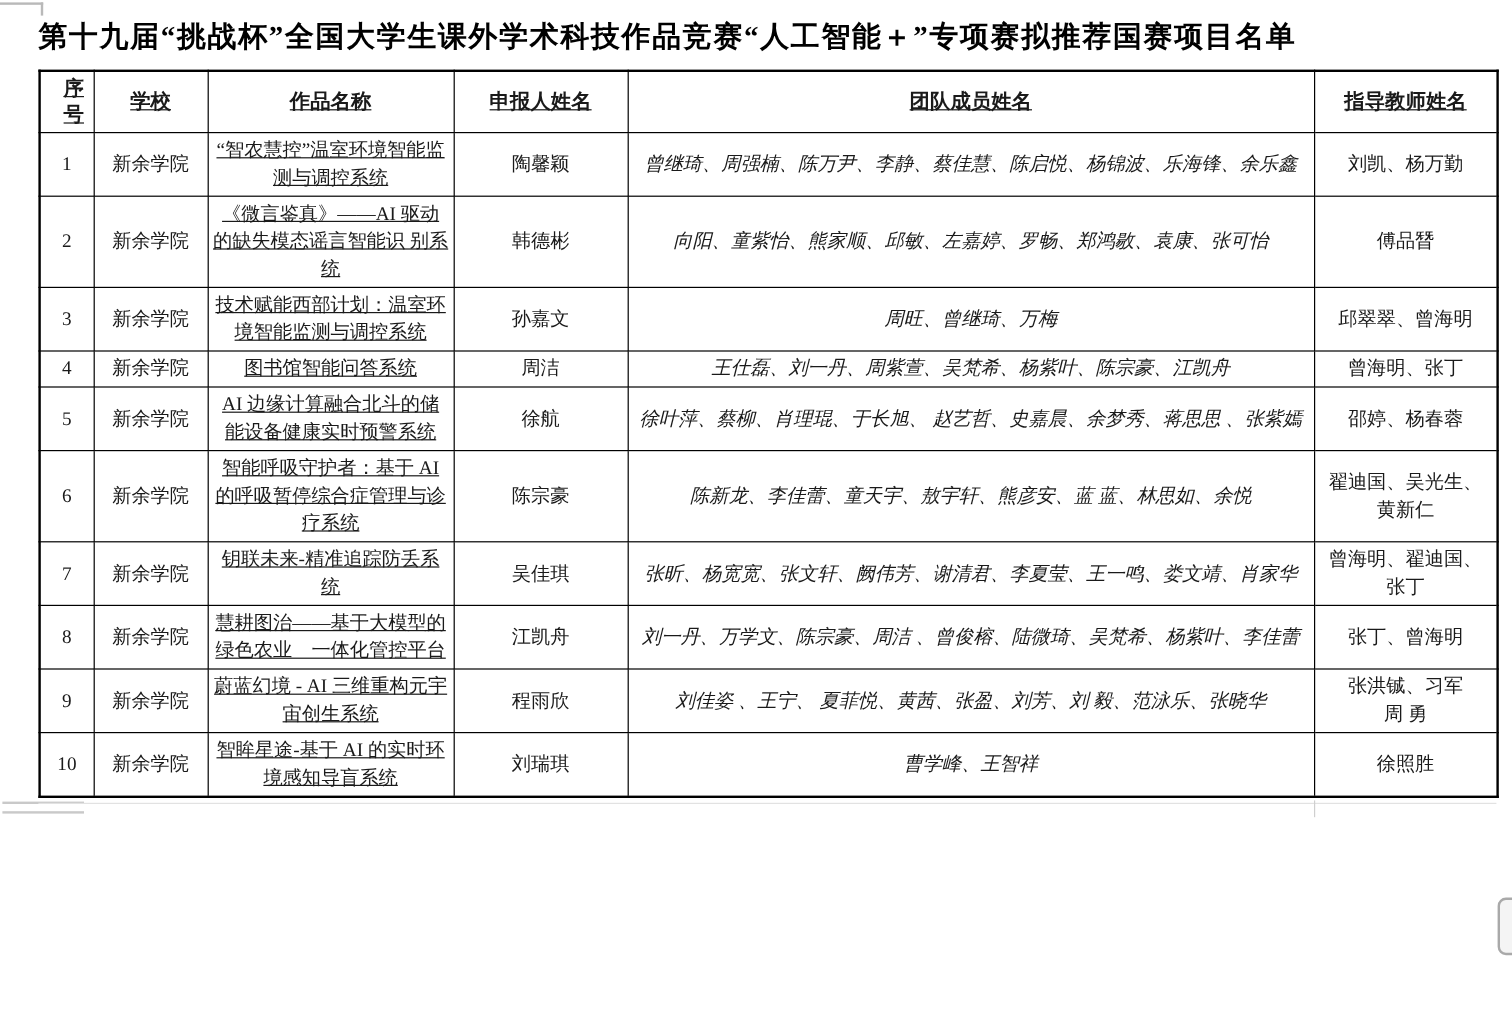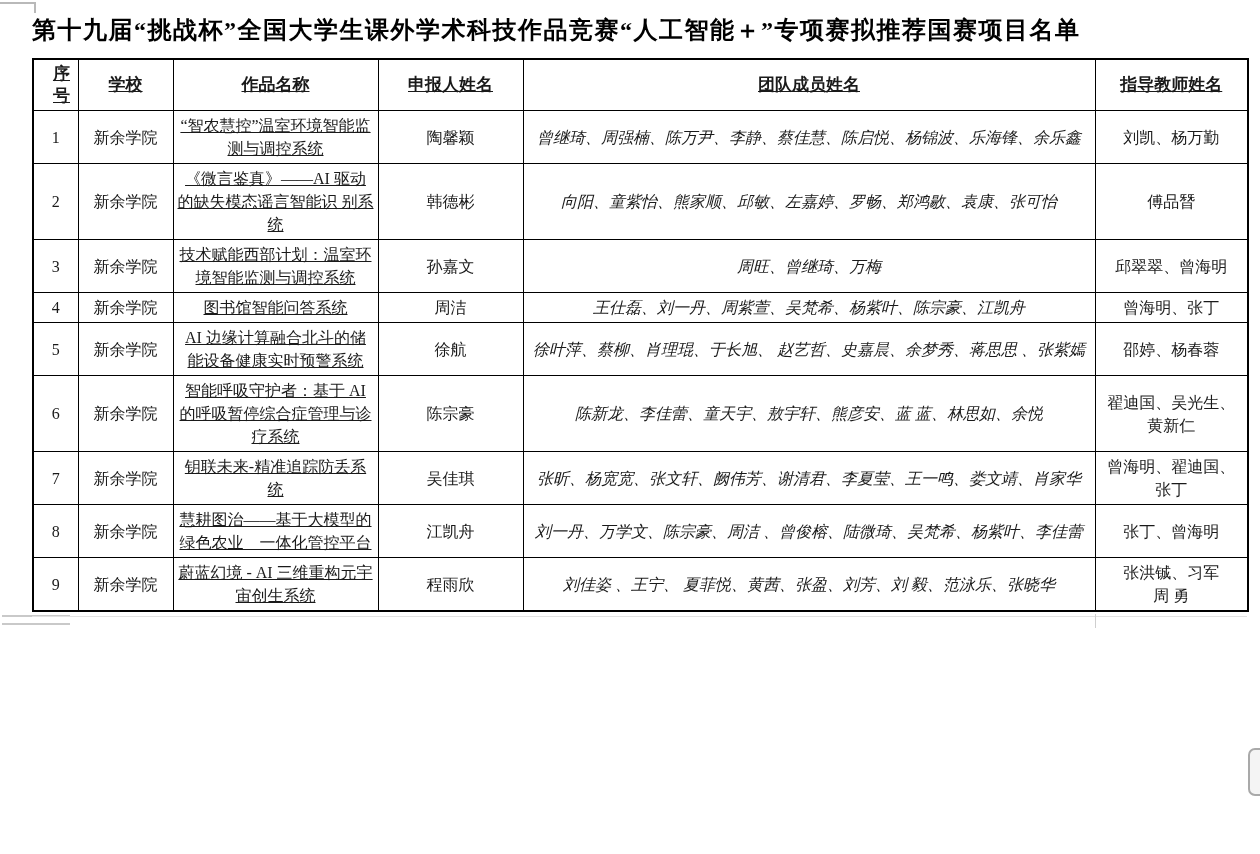--- a/index.html
+++ b/index.html
@@ -202,20 +202,28 @@
         </tr>
         <tr>
           <td class="cell-no">9</td>
           <td class="cell-school">新余学院</td>
           <td class="cell-project">蔚蓝幻境 - AI 三维重构元宇宙创生系统</td>
           <td class="cell-applicant">程雨欣</td>
           <td class="cell-team">刘佳姿 、王宁、 夏菲悦、黄茜、张盈、刘芳、刘 毅、范泳乐、张晓华</td>
           <td class="cell-advisors">张洪铖、习军
 周 勇</td>
         </tr>
+        <tr>
+          <td class="cell-no">10</td>
+          <td class="cell-school">新余学院</td>
+          <td class="cell-project">智眸星途-基于 AI 的实时环境感知导盲系统</td>
+          <td class="cell-applicant">刘瑞琪</td>
+          <td class="cell-team">曹学峰、王智祥</td>
+          <td class="cell-advisors">徐照胜</td>
+        </tr>
       </tbody>
   </table>
 
   <div class="page-break-gap">
     <div class="gap-line-left-top"></div>
     <div class="gap-line-left-bottom"></div>
     <div class="gap-line-wide"></div>
     <div class="gap-line-vert"></div>
   </div>
 

